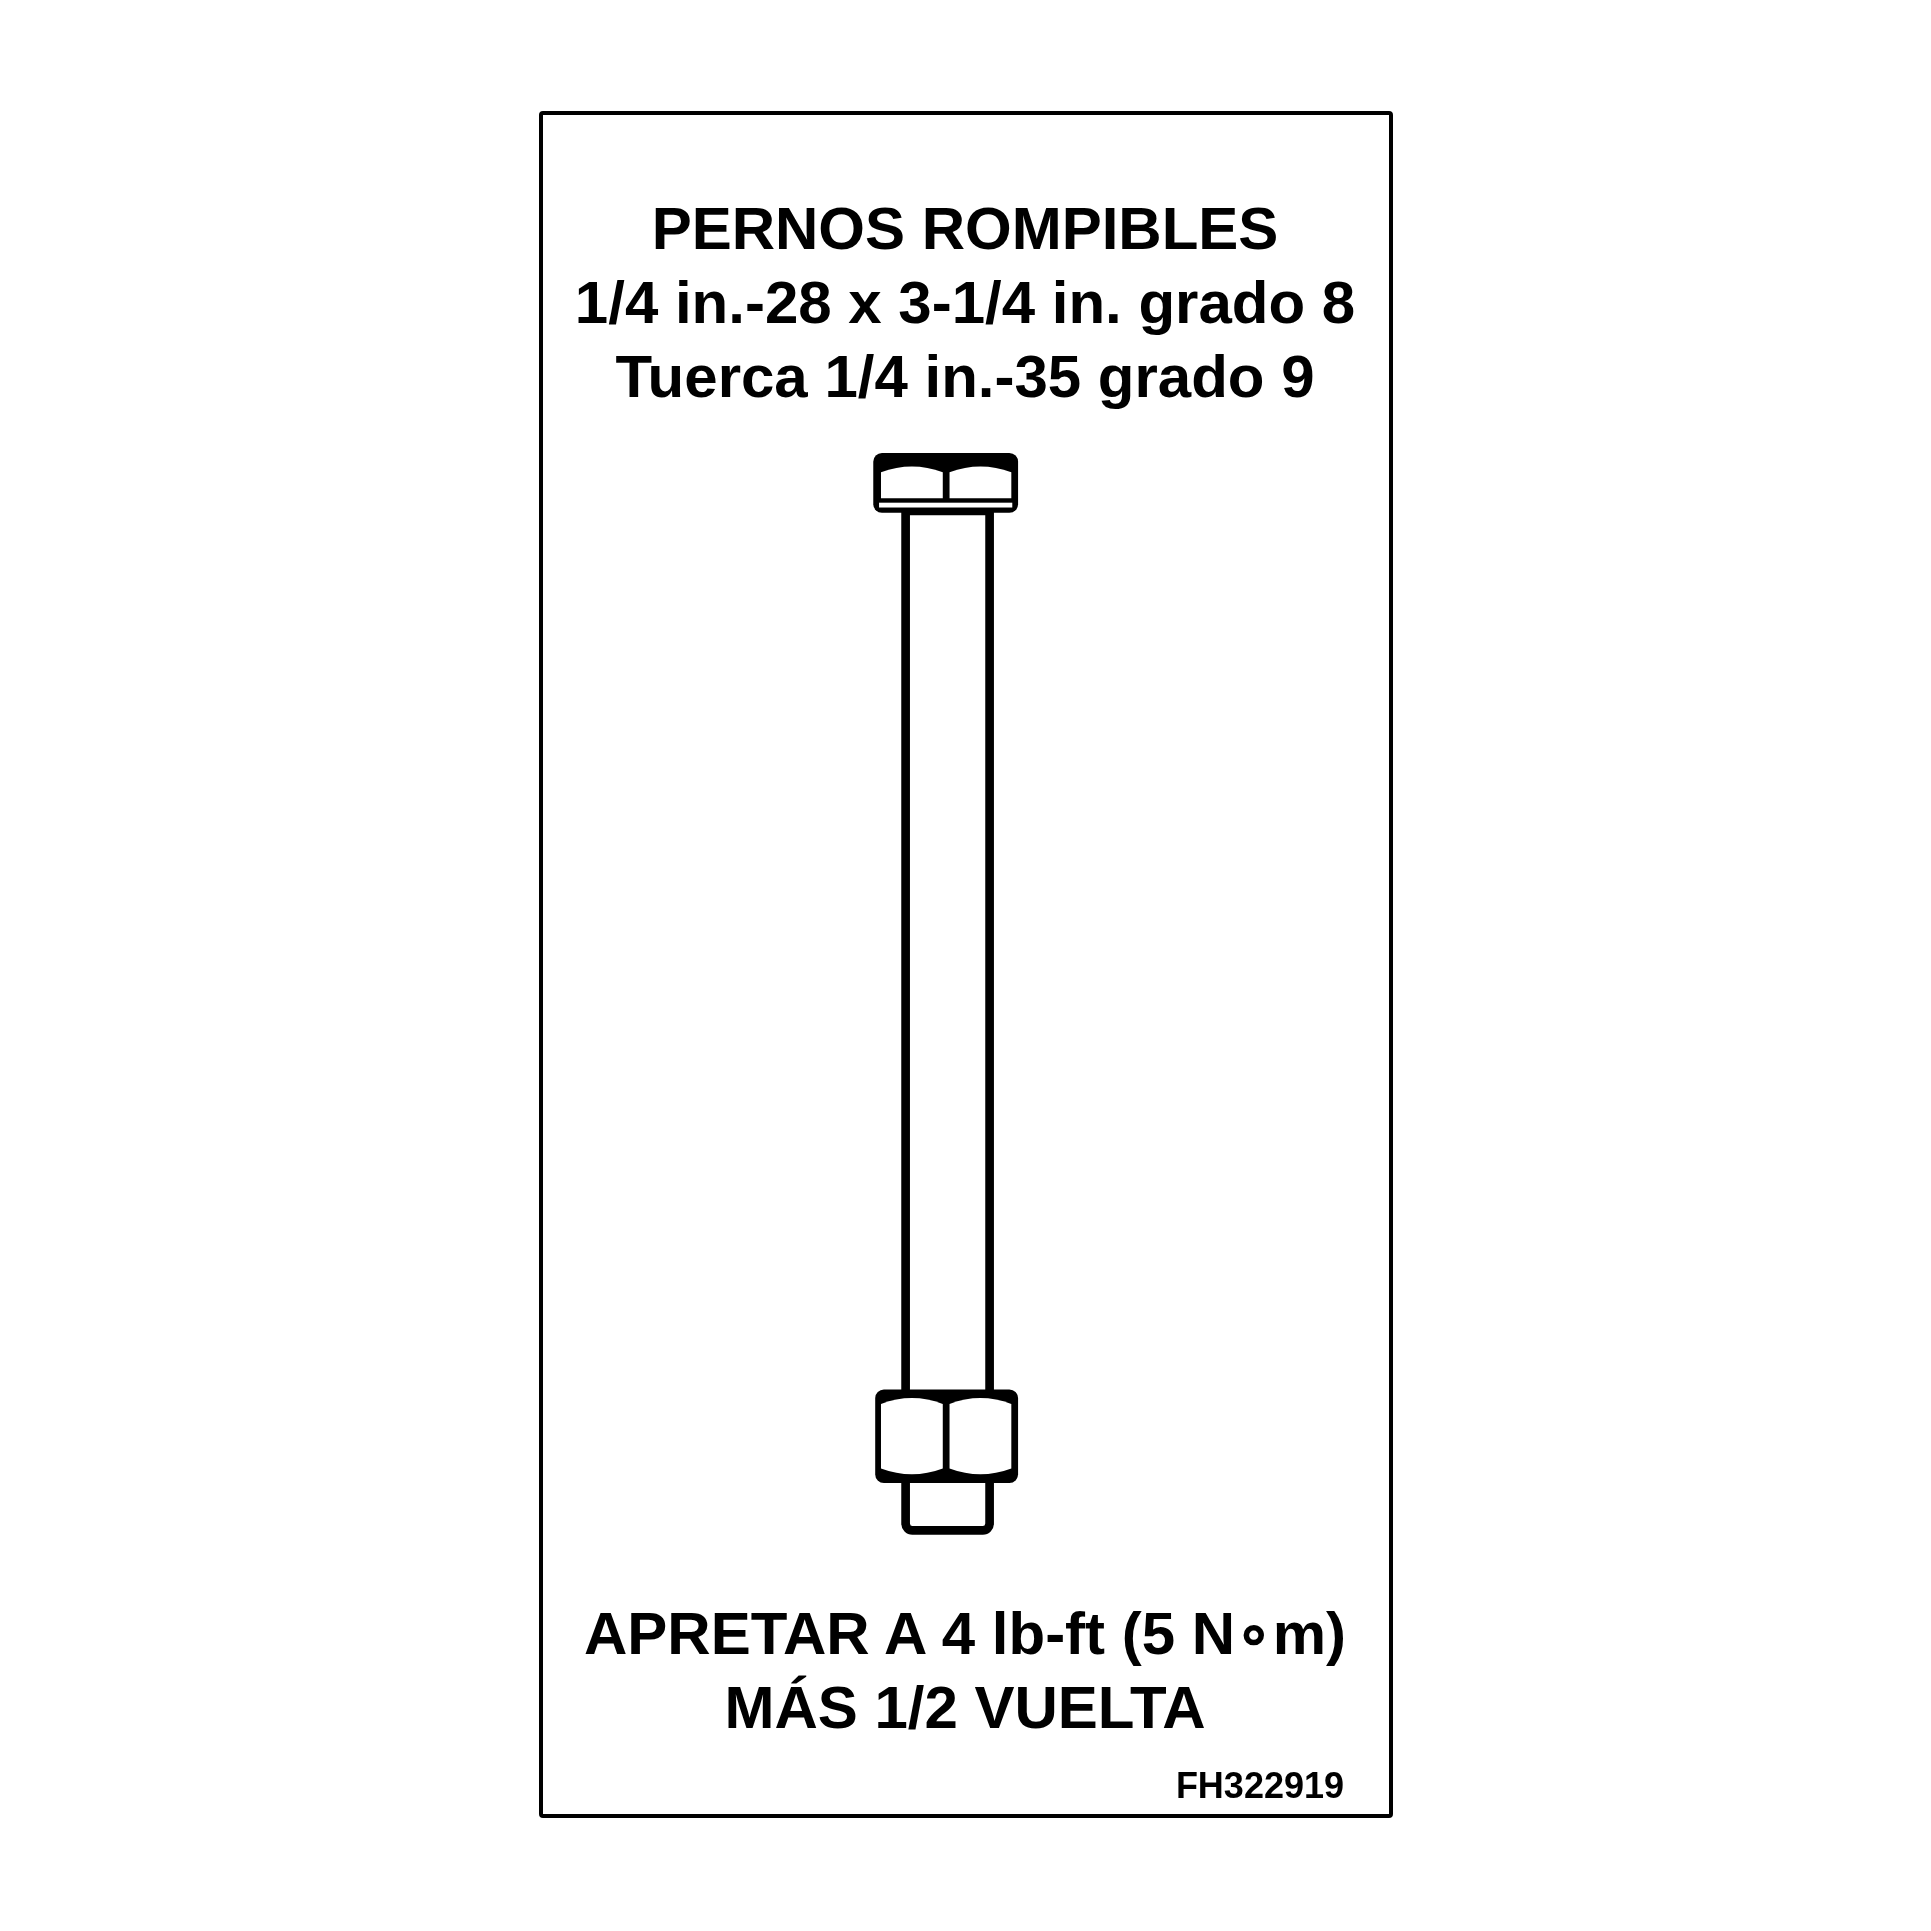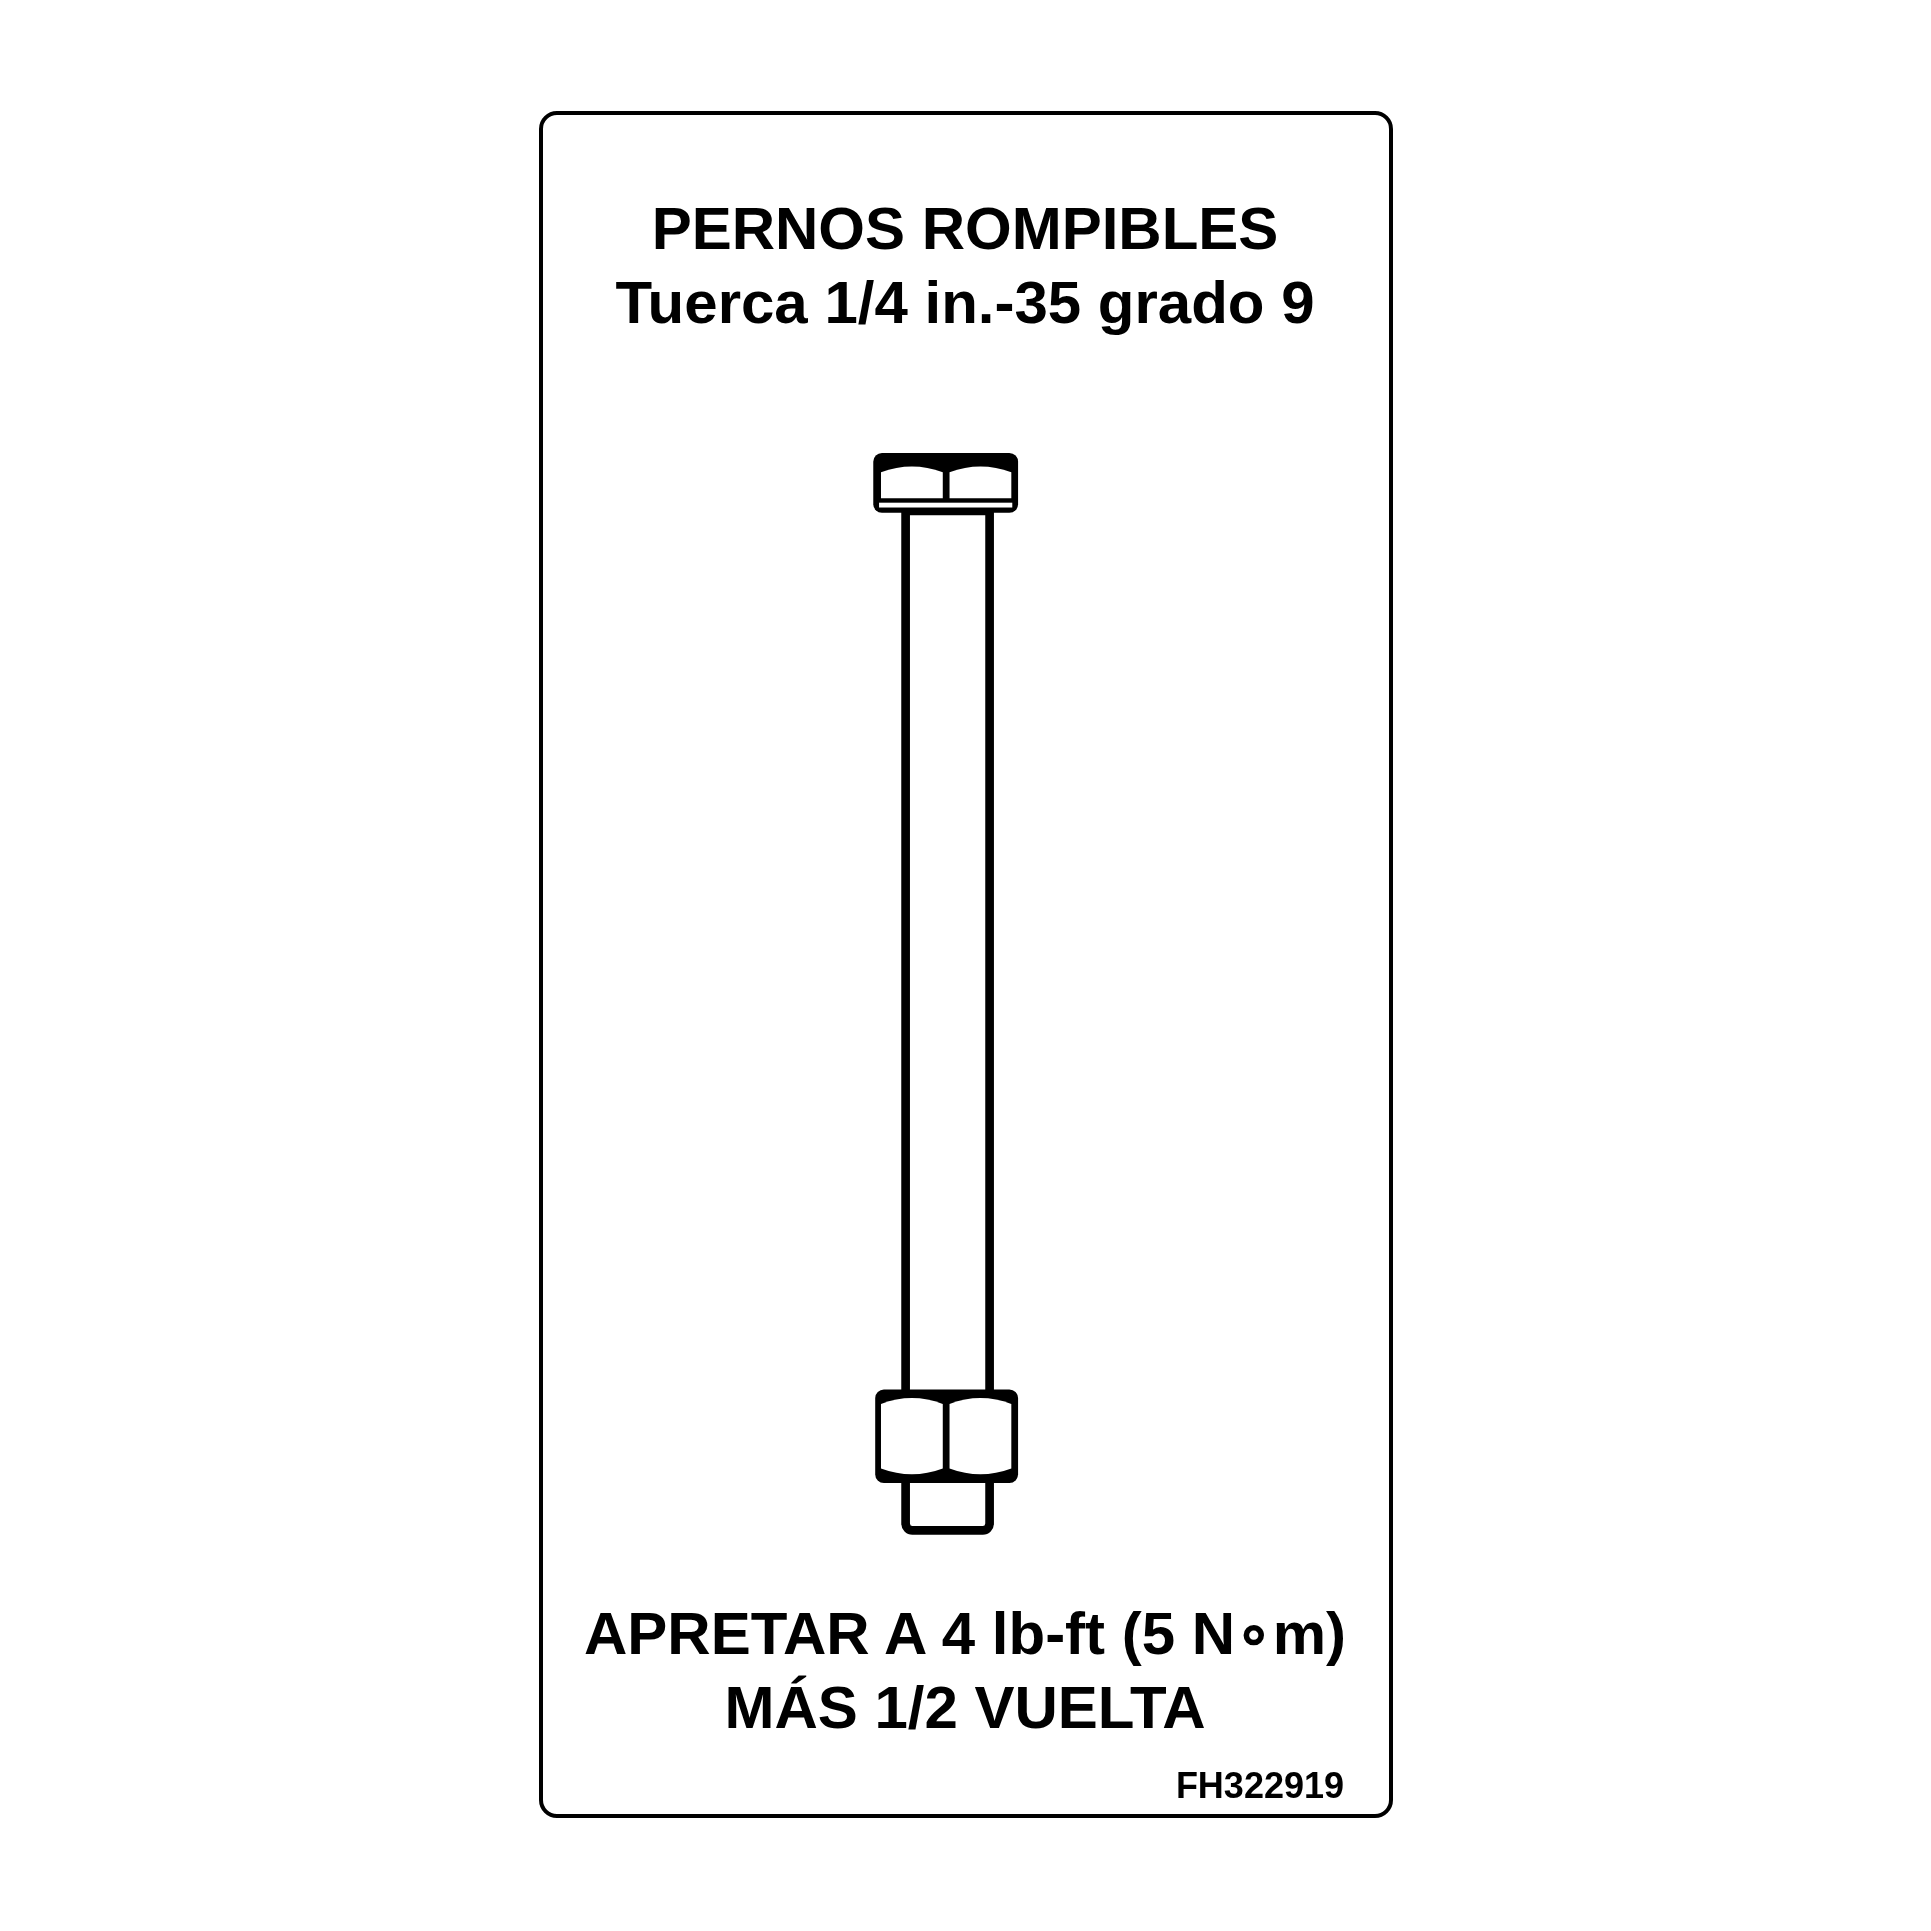--- a/index.html
+++ b/index.html
@@ -15,21 +15,21 @@
     color: #000000;
   }
   .label-card {
     position: absolute;
     left: 539px;
     top: 111px;
     width: 854px;
     height: 1707px;
     box-sizing: border-box;
     border: 4.8px solid #000000;
-    border-radius: 18px;
+    border-radius: 4px;
     background: #ffffff;
   }
   .header-block {
     position: absolute;
     left: 0;
     top: 77px;
     width: 844px;
     text-align: center;
     font-weight: bold;
     font-size: 60px;
@@ -65,20 +65,21 @@
     margin-left: 8px;
   }
 </style>
 </head>
 <body>
 
 <div class="label-card">
 
   <div class="header-block">
     <div>PERNOS ROMPIBLES</div>
+    <div>1/4 in.-28 x 3-1/4 in. grado 8</div>
     <div>Tuerca 1/4 in.-35 grado 9</div>
   </div>
 
   <svg class="bolt-svg" viewBox="855 460 260 1145" xmlns="http://www.w3.org/2000/svg">
 
     <rect x="938.5" y="530" width="87" height="918" fill="#ffffff" stroke="#000000" stroke-width="9"></rect>
 
     <g>
       <rect x="905" y="470" width="150" height="62" rx="9" fill="#000000"></rect>
       <path d="M913 517 V490 Q945 478 977 490 V517 Z" fill="#ffffff"></path>

